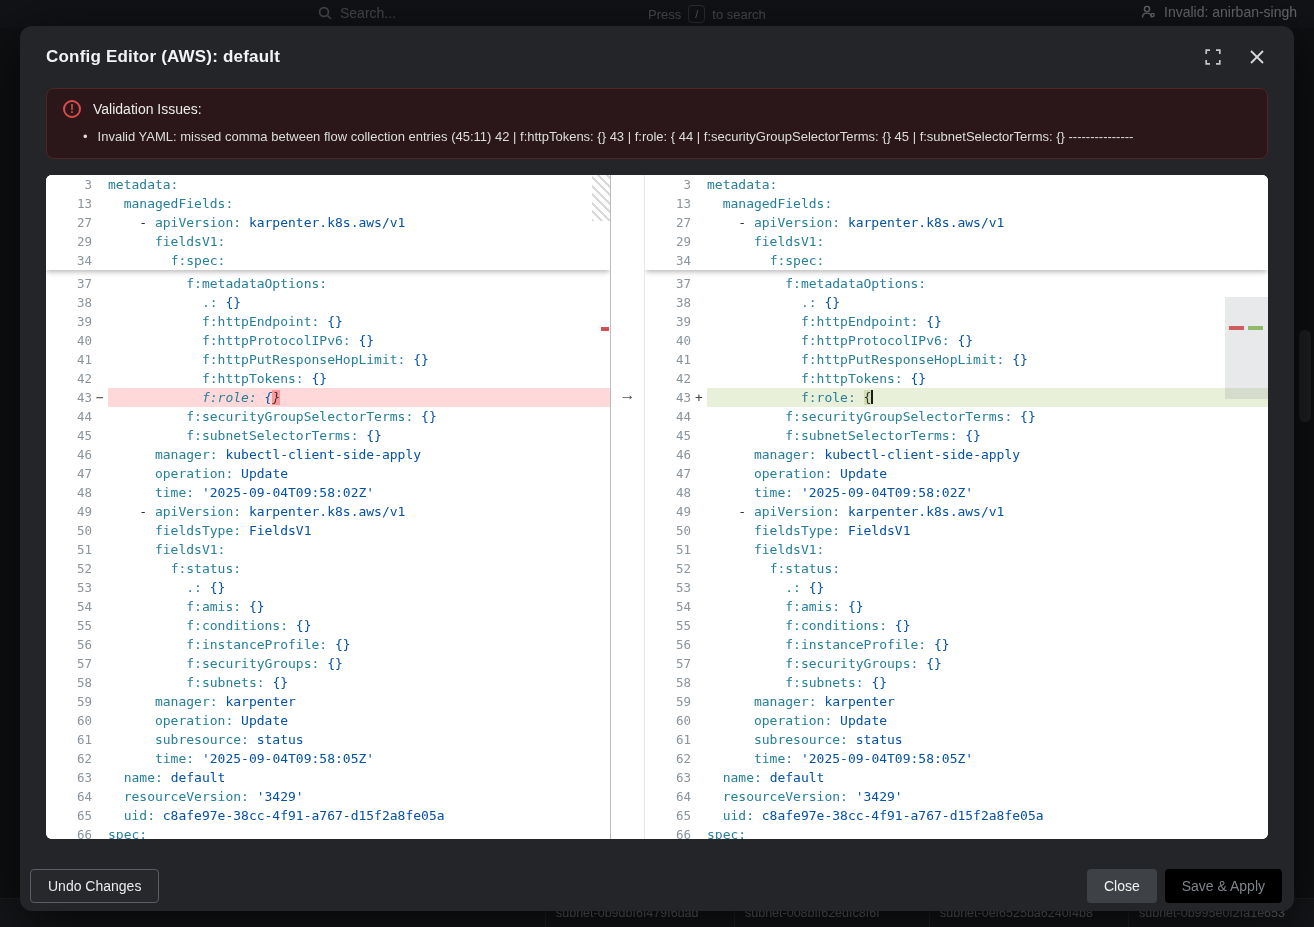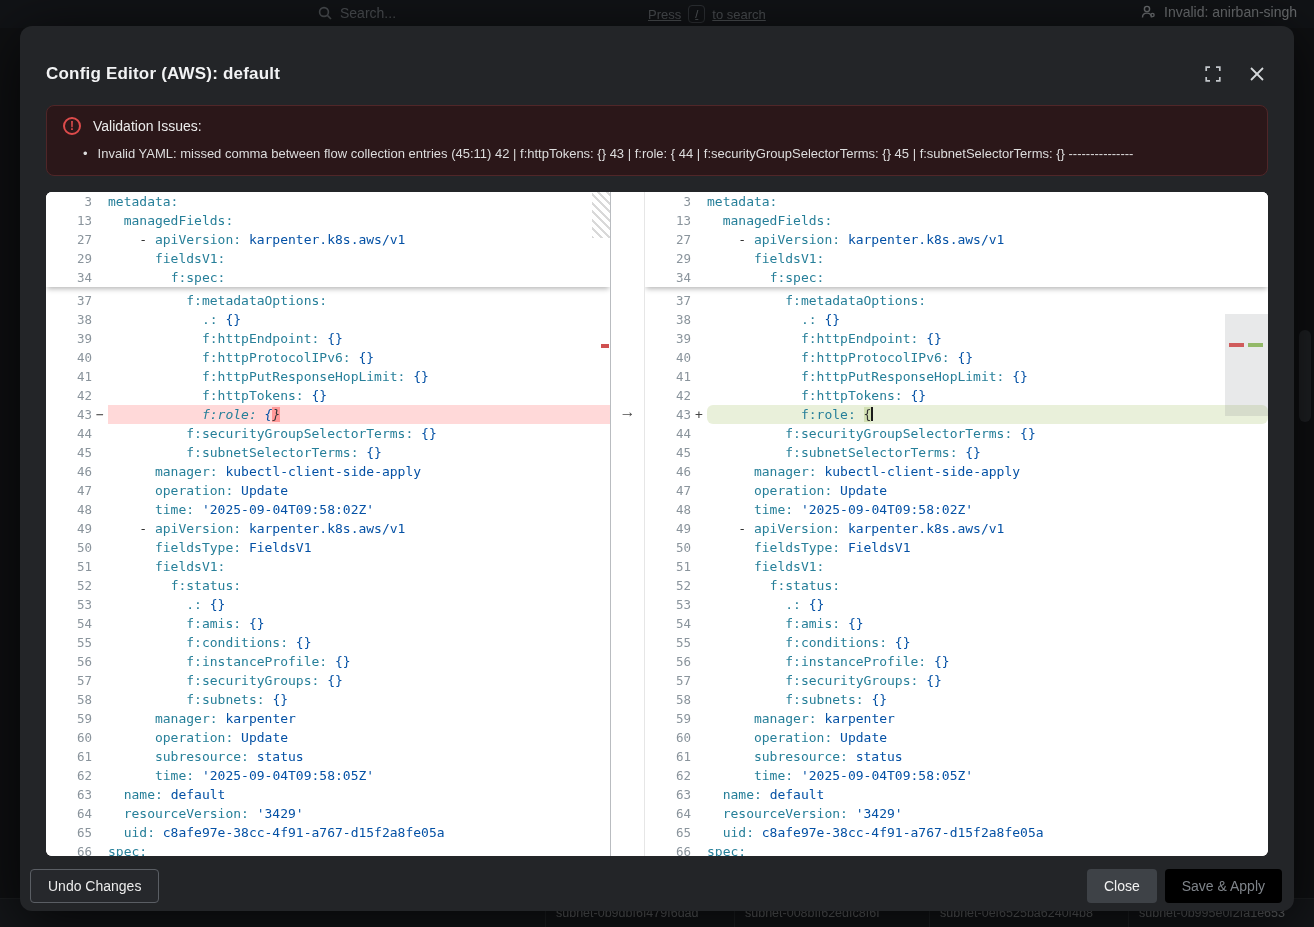--- a/index.html
+++ b/index.html
@@ -2,36 +2,36 @@
 <html><head>
 <meta charset="utf-8">
 <style>
   * { box-sizing: border-box; margin: 0; padding: 0; }
   html,body { width:1314px; height:927px; overflow:hidden; }
   body { position:relative; background:#17181a; font-family:"Liberation Sans",sans-serif; }
 
   
   .topbar { position:absolute; top:0; left:0; width:1314px; height:28px; background:#1d1f22; }
   .search-wrap { position:absolute; left:318px; top:5px; display:flex; align-items:center; gap:8px; color:#8f949a; font-size:14px; }
-  .press-wrap { position:absolute; left:648px; top:5px; display:flex; align-items:center; gap:7px; color:#8f949a; font-size:13px;text-decoration:underline; }
+  .press-wrap { position:absolute; left:648px; top:5px; display:flex; align-items:center; gap:7px; color:#8f949a; font-size:13px; }
   .keycap { border:1px solid #54585e; border-radius:4px; padding:0 6px; height:18px; line-height:16px; font-size:11px; color:#aab0b6; }
   .cluster-wrap { position:absolute; left:1140px; top:4px; right:0; display:flex; align-items:center; gap:8px; color:#d2d6da; font-size:14px; white-space:nowrap; overflow:hidden; }
 
   .bottom-strip { position:absolute; left:0; top:898px; width:1314px; height:29px; background:#232528; display:flex; align-items:center; border-top:1px solid #303336; }
   .bcell { height:100%; display:flex; align-items:center; padding-left:10px; border-left:1px solid #3c3f43; color:#c6c9cc; font-size:12.5px; white-space:nowrap; overflow:hidden; }
   .bspacer { width:545px; height:100%; }
   .bcell.c1{width:189px}.bcell.c2{width:195px}.bcell.c3{width:199px}.bcell.c4{flex:1}
 
   .page-scrollthumb { position:absolute; right:3px; top:330px; width:12px; height:92px; background:#393c40; border-radius:6px; }
 
   .overlay { position:absolute; inset:0; background:rgba(8,9,11,0.52); z-index:5; }
 
   
   .modal { position:absolute; left:20px; top:26px; width:1274px; height:885px; background:#232528; border-radius:12px; z-index:10; box-shadow:0 12px 60px rgba(0,0,0,0.75); display:flex; flex-direction:column; }
-  .modal-header { display:flex; align-items:center; padding:37px 26px 12px 26px; }
+  .modal-header { display:flex; align-items:center; padding:20px 26px 12px 26px; }
   .modal-title { font-size:17px; font-weight:700; color:#f2f3f4; letter-spacing:.2px; }
   .header-icons { margin-left:auto; display:flex; align-items:center; gap:22px; }
   .icon-btn { background:none; border:none; cursor:pointer; width:22px; height:22px; display:flex; align-items:center; justify-content:center; }
 
   .banner { margin:8px 26px 0 26px; background:#2b1719; border:1px solid #502628; border-radius:8px; padding:11px 16px 10px 16px; }
   .banner-head { display:flex; align-items:center; gap:12px; font-size:14px; color:#ebebeb; }
   .err-icon { width:18px; height:18px; flex:none; border:2px solid #dd4b4b; border-radius:50%; color:#dd4b4b; font-weight:bold; font-size:12px; line-height:14px; text-align:center; }
   .banner-body { display:flex; gap:10px; margin:8px 0 1px 20px; font-size:13px; line-height:21px; color:#dddddd; }
   .bullet-dot { flex:none; }
 
@@ -44,21 +44,21 @@
 
   .crow { display:flex; height:19px; line-height:19px; font-family:"DejaVu Sans Mono",monospace; font-size:13px; }
   .ln { width:46px; flex:none; text-align:right; color:#8a949c; font-size:12.5px; }
   .sgn { width:16px; flex:none; text-align:center; color:#454545; }
   .code { flex:1; white-space:pre; color:#333; overflow:hidden; }
   .tk-k { color:#267f99; }
   .tk-v { color:#0451a5; }
   .tk-d { color:#333; }
   .crow.del .code { background:rgba(255,80,80,0.22);font-style:italic; }
   .tk-x { background:rgba(255,50,50,0.38); }
-  .crow.add .code { background:rgba(155,185,85,0.22);border-radius:6px; }
+  .crow.add .code { background:rgba(155,185,85,0.22); }
   .tk-g { background:rgba(155,185,85,0.30); }
   .cursor { display:inline-block; width:1.5px; height:14px; background:#1b1b1b; vertical-align:-2px; }
 
   .sticky { position:relative; z-index:2; background:#fff; box-shadow:0 3px 5px -1px rgba(0,0,0,0.28); }
   .bodylines { padding-top:4px; }
 
   .sash-deco { position:absolute; top:0; right:0; width:18px; height:46px; z-index:3;
     background:repeating-linear-gradient(45deg,#d9d9d9 0 2px,#ffffff 2px 6px); }
   .ovr-left-mark { position:absolute; top:152px; right:1px; width:8px; height:4px; background:#d05050; z-index:4; }
   .scroll-slider { position:absolute; top:122px; right:0; width:43px; height:102px; background:rgba(130,135,140,0.18); z-index:4; }

